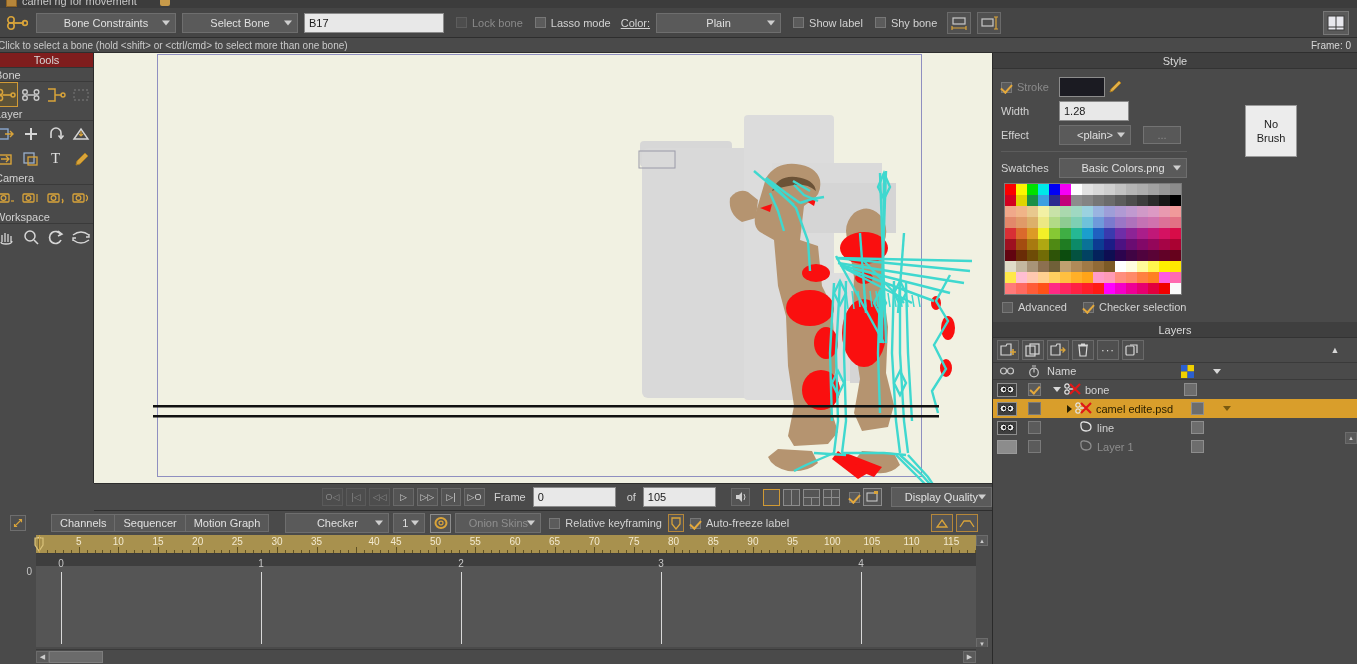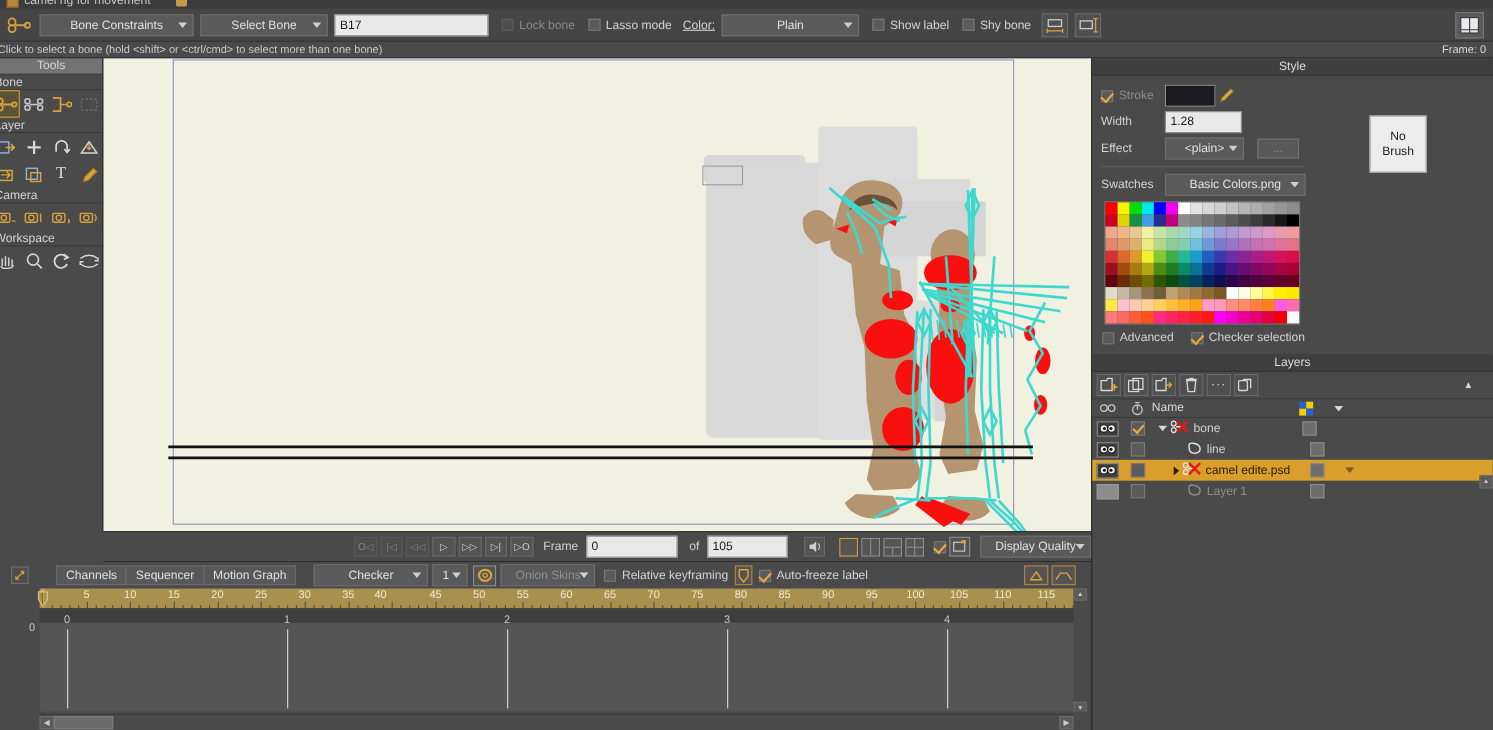--- a/index.html
+++ b/index.html
@@ -67,21 +67,21 @@
   }
   .hintbar .htext { margin-left:-2px; white-space:nowrap; }
   .hintbar .frm { color:#d8d8d8; }
 
   
   .tools {
     position:absolute; left:0; top:53px; width:94px; height:430px;
     background:#4a4a4a; border-right:1px solid #2a2a2a; overflow:hidden;
   }
   .panel-title {
-    height:15px; background:#737373; border-bottom:1px solid #333;
+    height:15px; background:#7f1d1d; border-bottom:1px solid #333;
     display:flex; align-items:center; justify-content:center;
     font-size:11px; color:#d8d8d8;
   }
   .tool-sect {
     height:14px; background:#4a4a4a; border-bottom:1px solid #3a3a3a;
     display:flex; align-items:center; padding-left:1px; font-size:11px; color:#d2d2d2;
     margin-left:-6px;
   }
   .tool-row { display:flex; height:25px; margin-left:-7px; }
   .tool-btn {
@@ -771,21 +771,21 @@
       <div class="tick" style="left: 931.101px; height: 3px;"></div>
       <div class="tick" style="left: 939.034px; height: 3px;"></div>
       <div class="num" style="left: 3px;">0</div>
       <div class="num" style="left: 42.6624px;">5</div>
       <div class="num" style="left: 82.3249px;">10</div>
       <div class="num" style="left: 121.987px;">15</div>
       <div class="num" style="left: 161.65px;">20</div>
       <div class="num" style="left: 201.312px;">25</div>
       <div class="num" style="left: 240.975px;">30</div>
       <div class="num" style="left: 280.637px;">35</div>
-      <div class="num" style="left: 310px;">40</div>
+      <div class="num" style="left: 338px;">40</div>
       <div class="num" style="left: 359.962px;">45</div>
       <div class="num" style="left: 399.624px;">50</div>
       <div class="num" style="left: 439.287px;">55</div>
       <div class="num" style="left: 478.949px;">60</div>
       <div class="num" style="left: 518.612px;">65</div>
       <div class="num" style="left: 558.274px;">70</div>
       <div class="num" style="left: 597.937px;">75</div>
       <div class="num" style="left: 637.599px;">80</div>
       <div class="num" style="left: 677.262px;">85</div>
       <div class="num" style="left: 716.924px;">90</div>
@@ -1136,20 +1136,52 @@
                 <path d="M6 2 L16 12 M16 2 L6 12" stroke="#e01818" stroke-width="2.2"></path>
               </svg></span>
             <span>bone</span>
           </div>
           <div style="width: 30px; display: flex; align-items: center; justify-content: center;">
             <span style="width:13px;height:13px;background:#6d6d6d;border:1px solid #8d8d8d;display:block;"></span>
           </div>
           <div style="width: 30px; display: flex; align-items: center; justify-content: center;"></div>
           <div style="flex: 1 1 0%;"></div>
         </div>
+        <div class="lrow sel">
+          <div class="eyecell">
+            <span class="eyebox">
+              <svg width="16" height="9" viewBox="0 0 16 9">
+                <circle cx="4.5" cy="4.5" r="3.4" fill="#efefef" stroke="#1a1a1a" stroke-width="1"></circle>
+                <circle cx="11.5" cy="4.5" r="3.4" fill="#efefef" stroke="#1a1a1a" stroke-width="1"></circle>
+                <circle cx="5" cy="4.5" r="1.4" fill="#111"></circle>
+                <circle cx="11" cy="4.5" r="1.4" fill="#111"></circle>
+              </svg>
+            </span>
+          </div>
+          <div class="lockcell">
+            <span class="lockbox"></span>
+          </div>
+          <div style="flex: 1 1 0%; display: flex; align-items: center; gap: 3px; padding-left: 20px;">
+            <span class="tri-r"></span>
+            <span><svg width="18" height="14" viewBox="0 0 18 14">
+                <circle cx="3" cy="4" r="2.2" fill="none" stroke="#e4e4e4" stroke-width="1.2"></circle>
+                <circle cx="3" cy="10" r="2.2" fill="none" stroke="#e4e4e4" stroke-width="1.2"></circle>
+                <path d="M5 7 L11 7" stroke="#e4e4e4" stroke-width="1.4"></path>
+                <path d="M6 2 L16 12 M16 2 L6 12" stroke="#e01818" stroke-width="2.2"></path>
+              </svg></span>
+            <span>camel edite.psd</span>
+          </div>
+          <div style="width: 30px; display: flex; align-items: center; justify-content: center;">
+            <span style="width:13px;height:13px;background:#6d6d6d;border:1px solid #8d8d8d;display:block;"></span>
+          </div>
+          <div style="width: 30px; display: flex; align-items: center; justify-content: center;">
+            <span style="width:0;height:0;border-left:4px solid transparent;border-right:4px solid transparent;border-top:5px solid #7a5a10;display:block;"></span>
+          </div>
+          <div style="flex: 1 1 0%;"></div>
+        </div>
         <div class="lrow">
           <div class="eyecell">
             <span class="eyebox">
               <svg width="16" height="9" viewBox="0 0 16 9">
                 <circle cx="4.5" cy="4.5" r="3.4" fill="#efefef" stroke="#1a1a1a" stroke-width="1"></circle>
                 <circle cx="11.5" cy="4.5" r="3.4" fill="#efefef" stroke="#1a1a1a" stroke-width="1"></circle>
                 <circle cx="5" cy="4.5" r="1.4" fill="#111"></circle>
                 <circle cx="11" cy="4.5" r="1.4" fill="#111"></circle>
               </svg>
             </span>
@@ -1163,52 +1195,20 @@
                 <path d="M3 6 Q2 1 7 2 Q13 3 13 7 Q13 11 8 11 Q3 11 3 6 Z" fill="none" stroke="#e4e4e4" stroke-width="1.3"></path>
               </svg></span>
             <span>line</span>
           </div>
           <div style="width: 30px; display: flex; align-items: center; justify-content: center;">
             <span style="width:13px;height:13px;background:#6d6d6d;border:1px solid #8d8d8d;display:block;"></span>
           </div>
           <div style="width: 30px; display: flex; align-items: center; justify-content: center;"></div>
           <div style="flex: 1 1 0%;"></div>
         </div>
-        <div class="lrow sel">
-          <div class="eyecell">
-            <span class="eyebox">
-              <svg width="16" height="9" viewBox="0 0 16 9">
-                <circle cx="4.5" cy="4.5" r="3.4" fill="#efefef" stroke="#1a1a1a" stroke-width="1"></circle>
-                <circle cx="11.5" cy="4.5" r="3.4" fill="#efefef" stroke="#1a1a1a" stroke-width="1"></circle>
-                <circle cx="5" cy="4.5" r="1.4" fill="#111"></circle>
-                <circle cx="11" cy="4.5" r="1.4" fill="#111"></circle>
-              </svg>
-            </span>
-          </div>
-          <div class="lockcell">
-            <span class="lockbox"></span>
-          </div>
-          <div style="flex: 1 1 0%; display: flex; align-items: center; gap: 3px; padding-left: 20px;">
-            <span class="tri-r"></span>
-            <span><svg width="18" height="14" viewBox="0 0 18 14">
-                <circle cx="3" cy="4" r="2.2" fill="none" stroke="#e4e4e4" stroke-width="1.2"></circle>
-                <circle cx="3" cy="10" r="2.2" fill="none" stroke="#e4e4e4" stroke-width="1.2"></circle>
-                <path d="M5 7 L11 7" stroke="#e4e4e4" stroke-width="1.4"></path>
-                <path d="M6 2 L16 12 M16 2 L6 12" stroke="#e01818" stroke-width="2.2"></path>
-              </svg></span>
-            <span>camel edite.psd</span>
-          </div>
-          <div style="width: 30px; display: flex; align-items: center; justify-content: center;">
-            <span style="width:13px;height:13px;background:#6d6d6d;border:1px solid #8d8d8d;display:block;"></span>
-          </div>
-          <div style="width: 30px; display: flex; align-items: center; justify-content: center;">
-            <span style="width:0;height:0;border-left:4px solid transparent;border-right:4px solid transparent;border-top:5px solid #7a5a10;display:block;"></span>
-          </div>
-          <div style="flex: 1 1 0%;"></div>
-        </div>
         <div class="lrow dis">
           <div class="eyecell">
             <span style="width:20px;height:14px;background:#8c8c8c;border:1px solid #9a9a9a;display:block;"></span>
           </div>
           <div class="lockcell">
             <span class="lockbox"></span>
           </div>
           <div style="flex: 1 1 0%; display: flex; align-items: center; gap: 3px; padding-left: 20px;">
             <span style="width:8px;display:inline-block;"></span>
             <span><svg width="16" height="13" viewBox="0 0 16 13">

